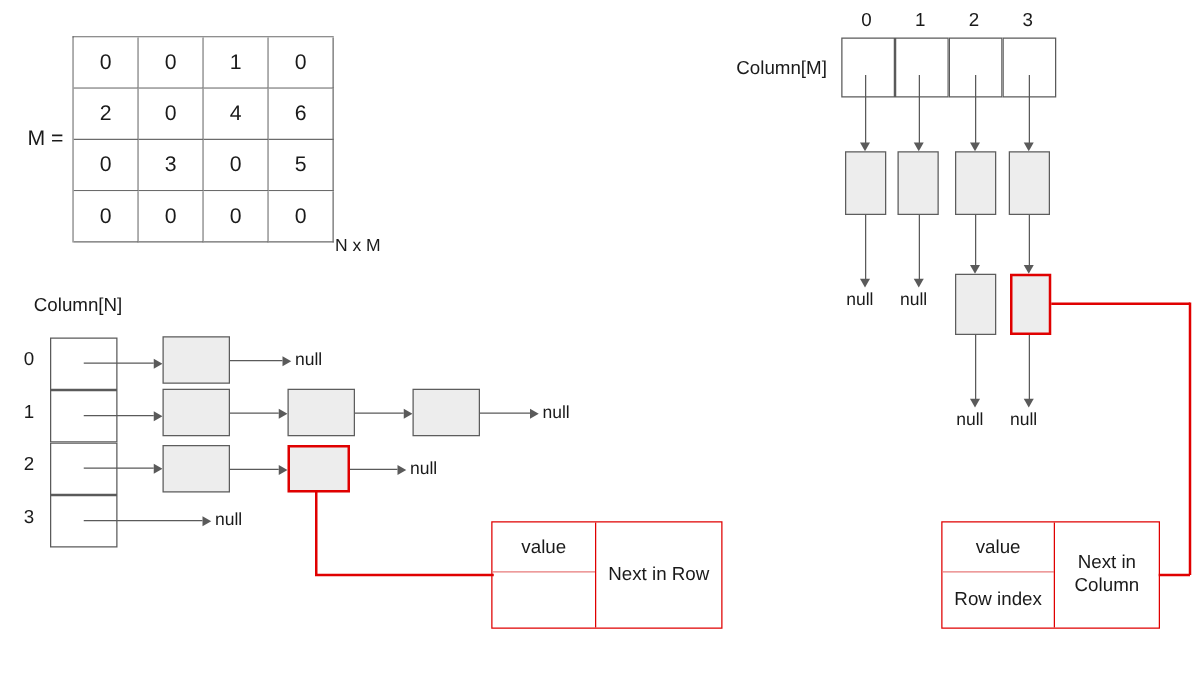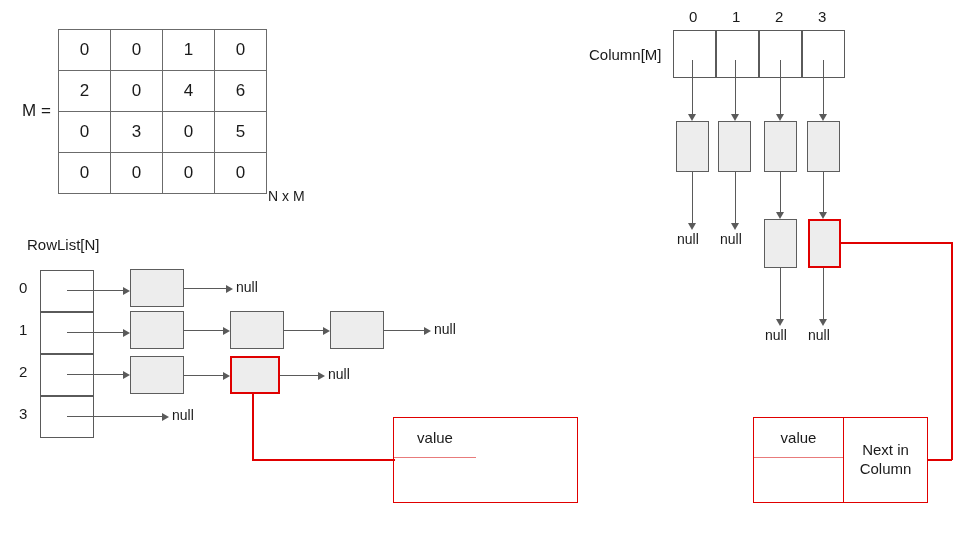--- a/index.html
+++ b/index.html
@@ -66,21 +66,21 @@
   <div class="mcell">3</div>
   <div class="mcell">0</div>
   <div class="mcell">5</div>
   <div class="mcell">0</div>
   <div class="mcell">0</div>
   <div class="mcell">0</div>
   <div class="mcell">0</div>
 </div>
 <div class="abs nxm" style="left:268px;top:188px;">N x M</div>
 
-<div class="abs caption" style="left:27px;top:236px;">RowList[N]</div>
+<div class="abs caption" style="left:27px;top:236px;">Column[N]</div>
 
 <div class="abs idx" style="left:19px;top:279px;">0</div>
 <div class="abs idx" style="left:19px;top:321px;">1</div>
 <div class="abs idx" style="left:19px;top:363px;">2</div>
 <div class="abs idx" style="left:19px;top:405px;">3</div>
 
 <div class="abs arr-cell" style="left:40px;top:270px;width:54px;height:42px;"></div>
 <div class="abs arr-cell" style="left:40px;top:312px;width:54px;height:42px;"></div>
 <div class="abs arr-cell" style="left:40px;top:354px;width:54px;height:42px;"></div>
 <div class="abs arr-cell" style="left:40px;top:396px;width:54px;height:42px;"></div>
@@ -119,20 +119,21 @@
 <div class="abs arrow-r" style="left:162px;top:413px;"></div>
 <div class="abs nulltxt" style="left:172px;top:407px;">null</div>
 
 <div class="abs rv" style="left:252px;top:392px;height:68px;"></div>
 <div class="abs rh" style="left:252px;top:459px;width:143px;"></div>
 
 <div class="abs legend" style="left:393px;top:417px;width:185px;height:86px;">
   <div class="lcol" style="width:82px;">
     <div class="lc-top" style="height:40px;">value</div>
   </div>
+  <div class="rcol" style="flex:1;">Next in Row</div>
 </div>
 
 <div class="abs caption" style="left:589px;top:46px;">Column[M]</div>
 
 <div class="abs idx" style="left:689px;top:8px;">0</div>
 <div class="abs idx" style="left:732px;top:8px;">1</div>
 <div class="abs idx" style="left:775px;top:8px;">2</div>
 <div class="abs idx" style="left:818px;top:8px;">3</div>
 
 <div class="abs arr-cell" style="left:673px;top:30px;width:43px;height:48px;"></div>
@@ -174,15 +175,16 @@
 <div class="abs arrow-d" style="left:819px;top:319px;"></div>
 <div class="abs nulltxt" style="left:808px;top:327px;">null</div>
 
 <div class="abs rh" style="left:841px;top:242px;width:111px;"></div>
 <div class="abs rv" style="left:951px;top:242px;height:218px;"></div>
 <div class="abs rh" style="left:927px;top:459px;width:25px;"></div>
 
 <div class="abs legend" style="left:753px;top:417px;width:175px;height:86px;">
   <div class="lcol" style="width:89px;">
     <div class="lc-top" style="height:40px;">value</div>
+    <div class="lc-bot" style="height:43px;">Row index</div>
   </div>
   <div class="rcol" style="flex:1;">Next in Column</div>
 </div>
 
 </body></html>

